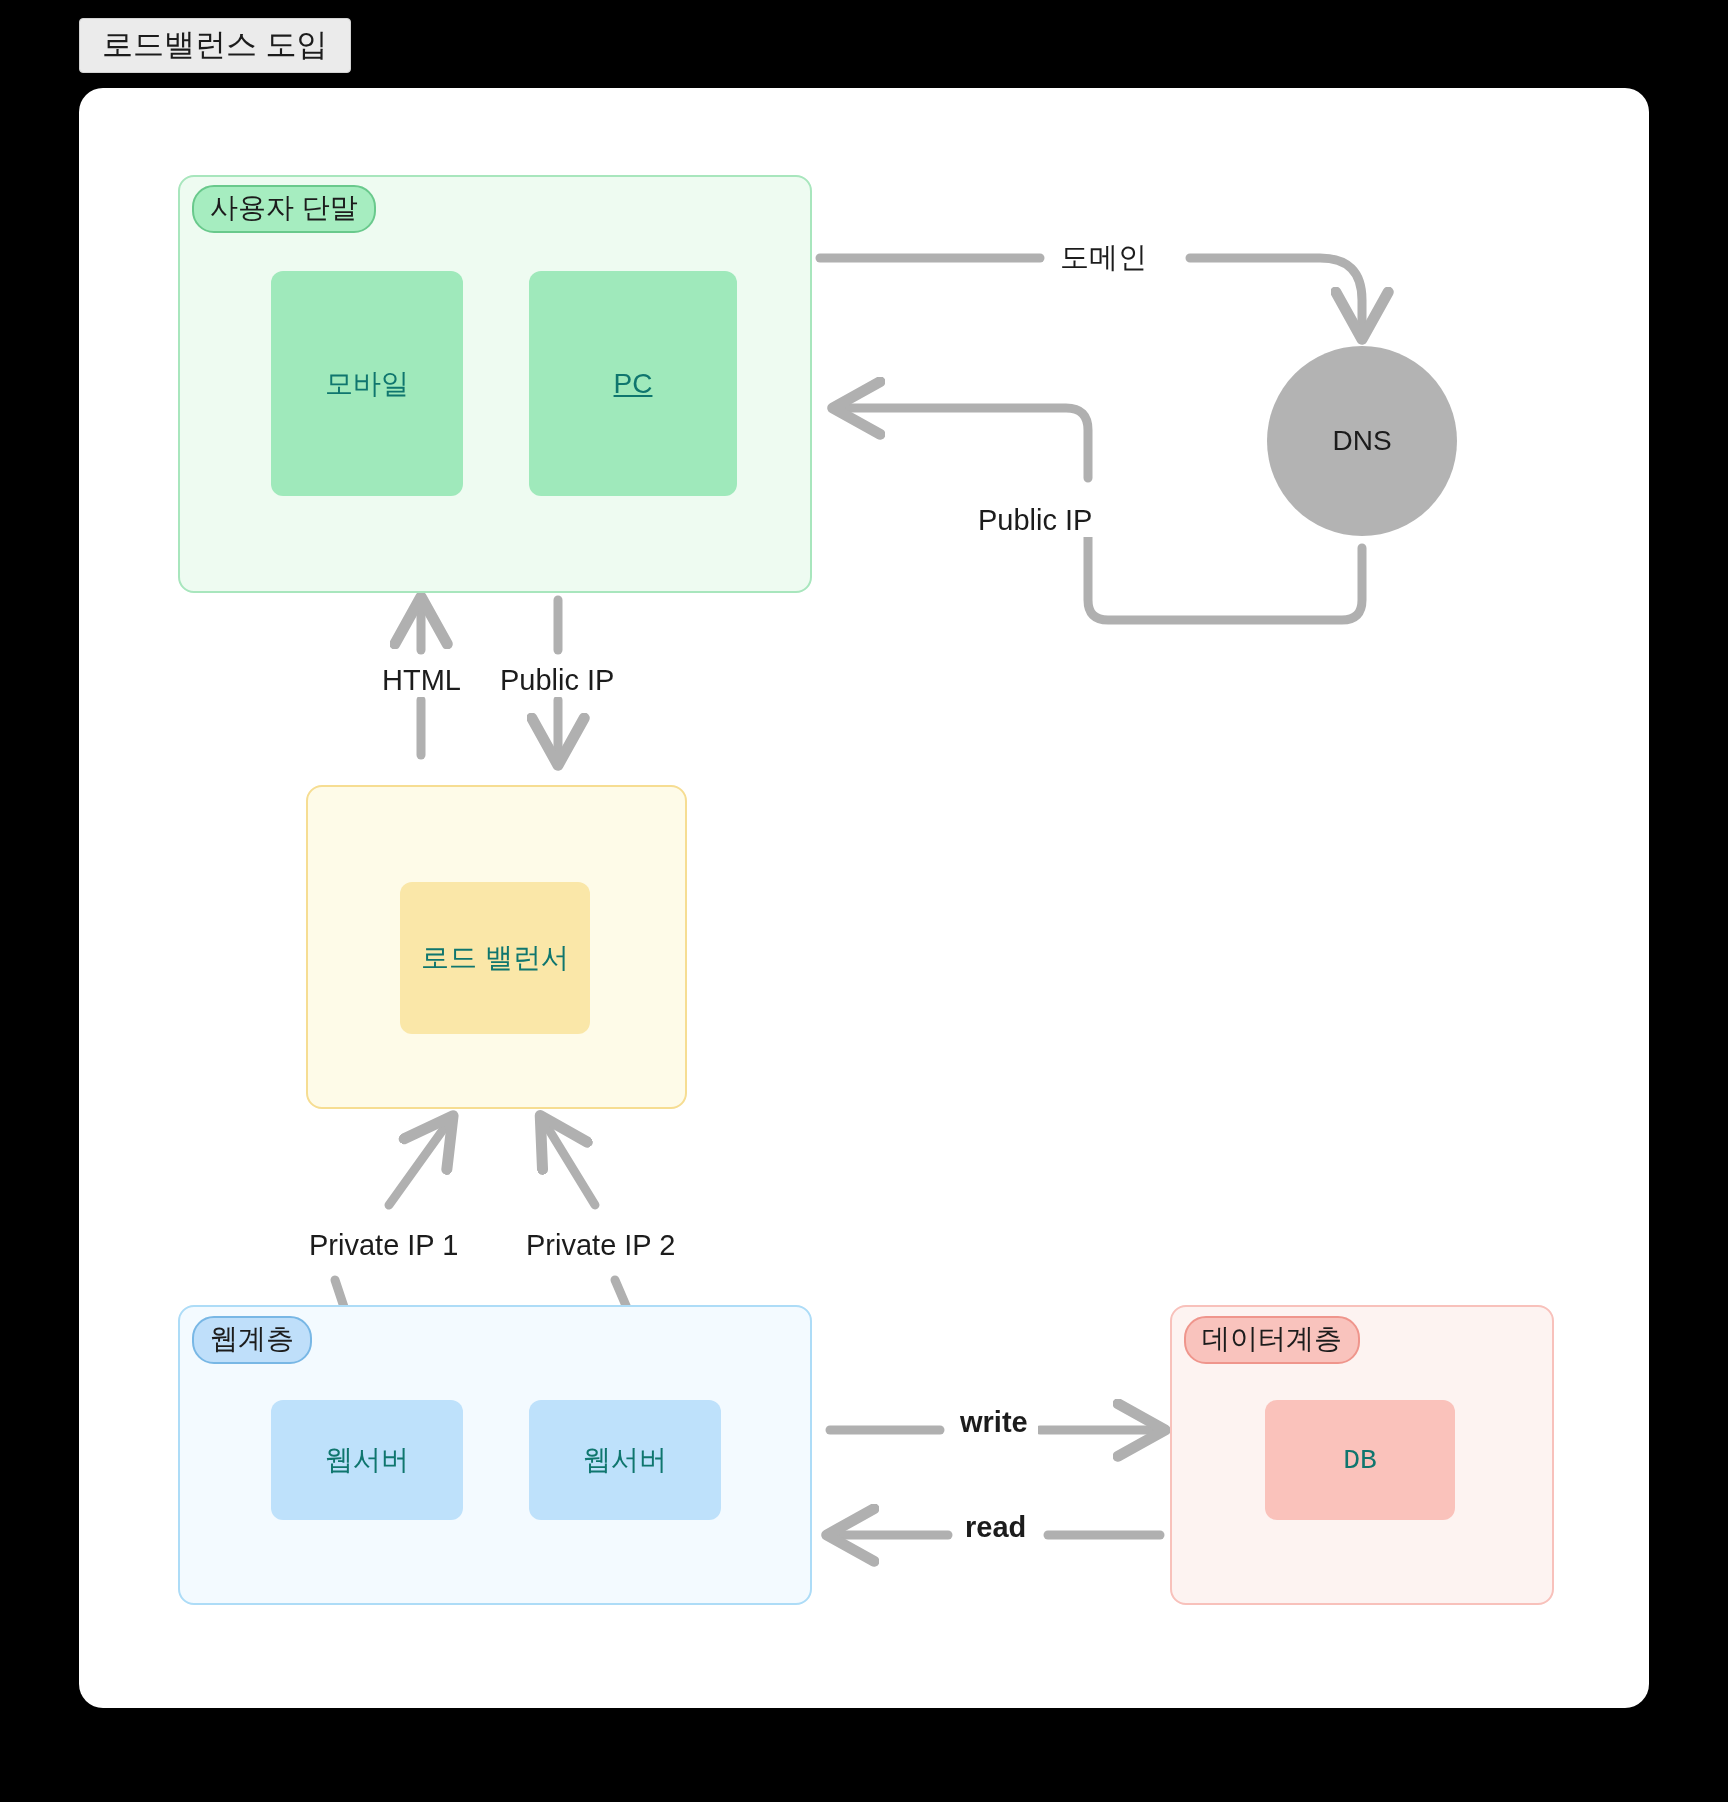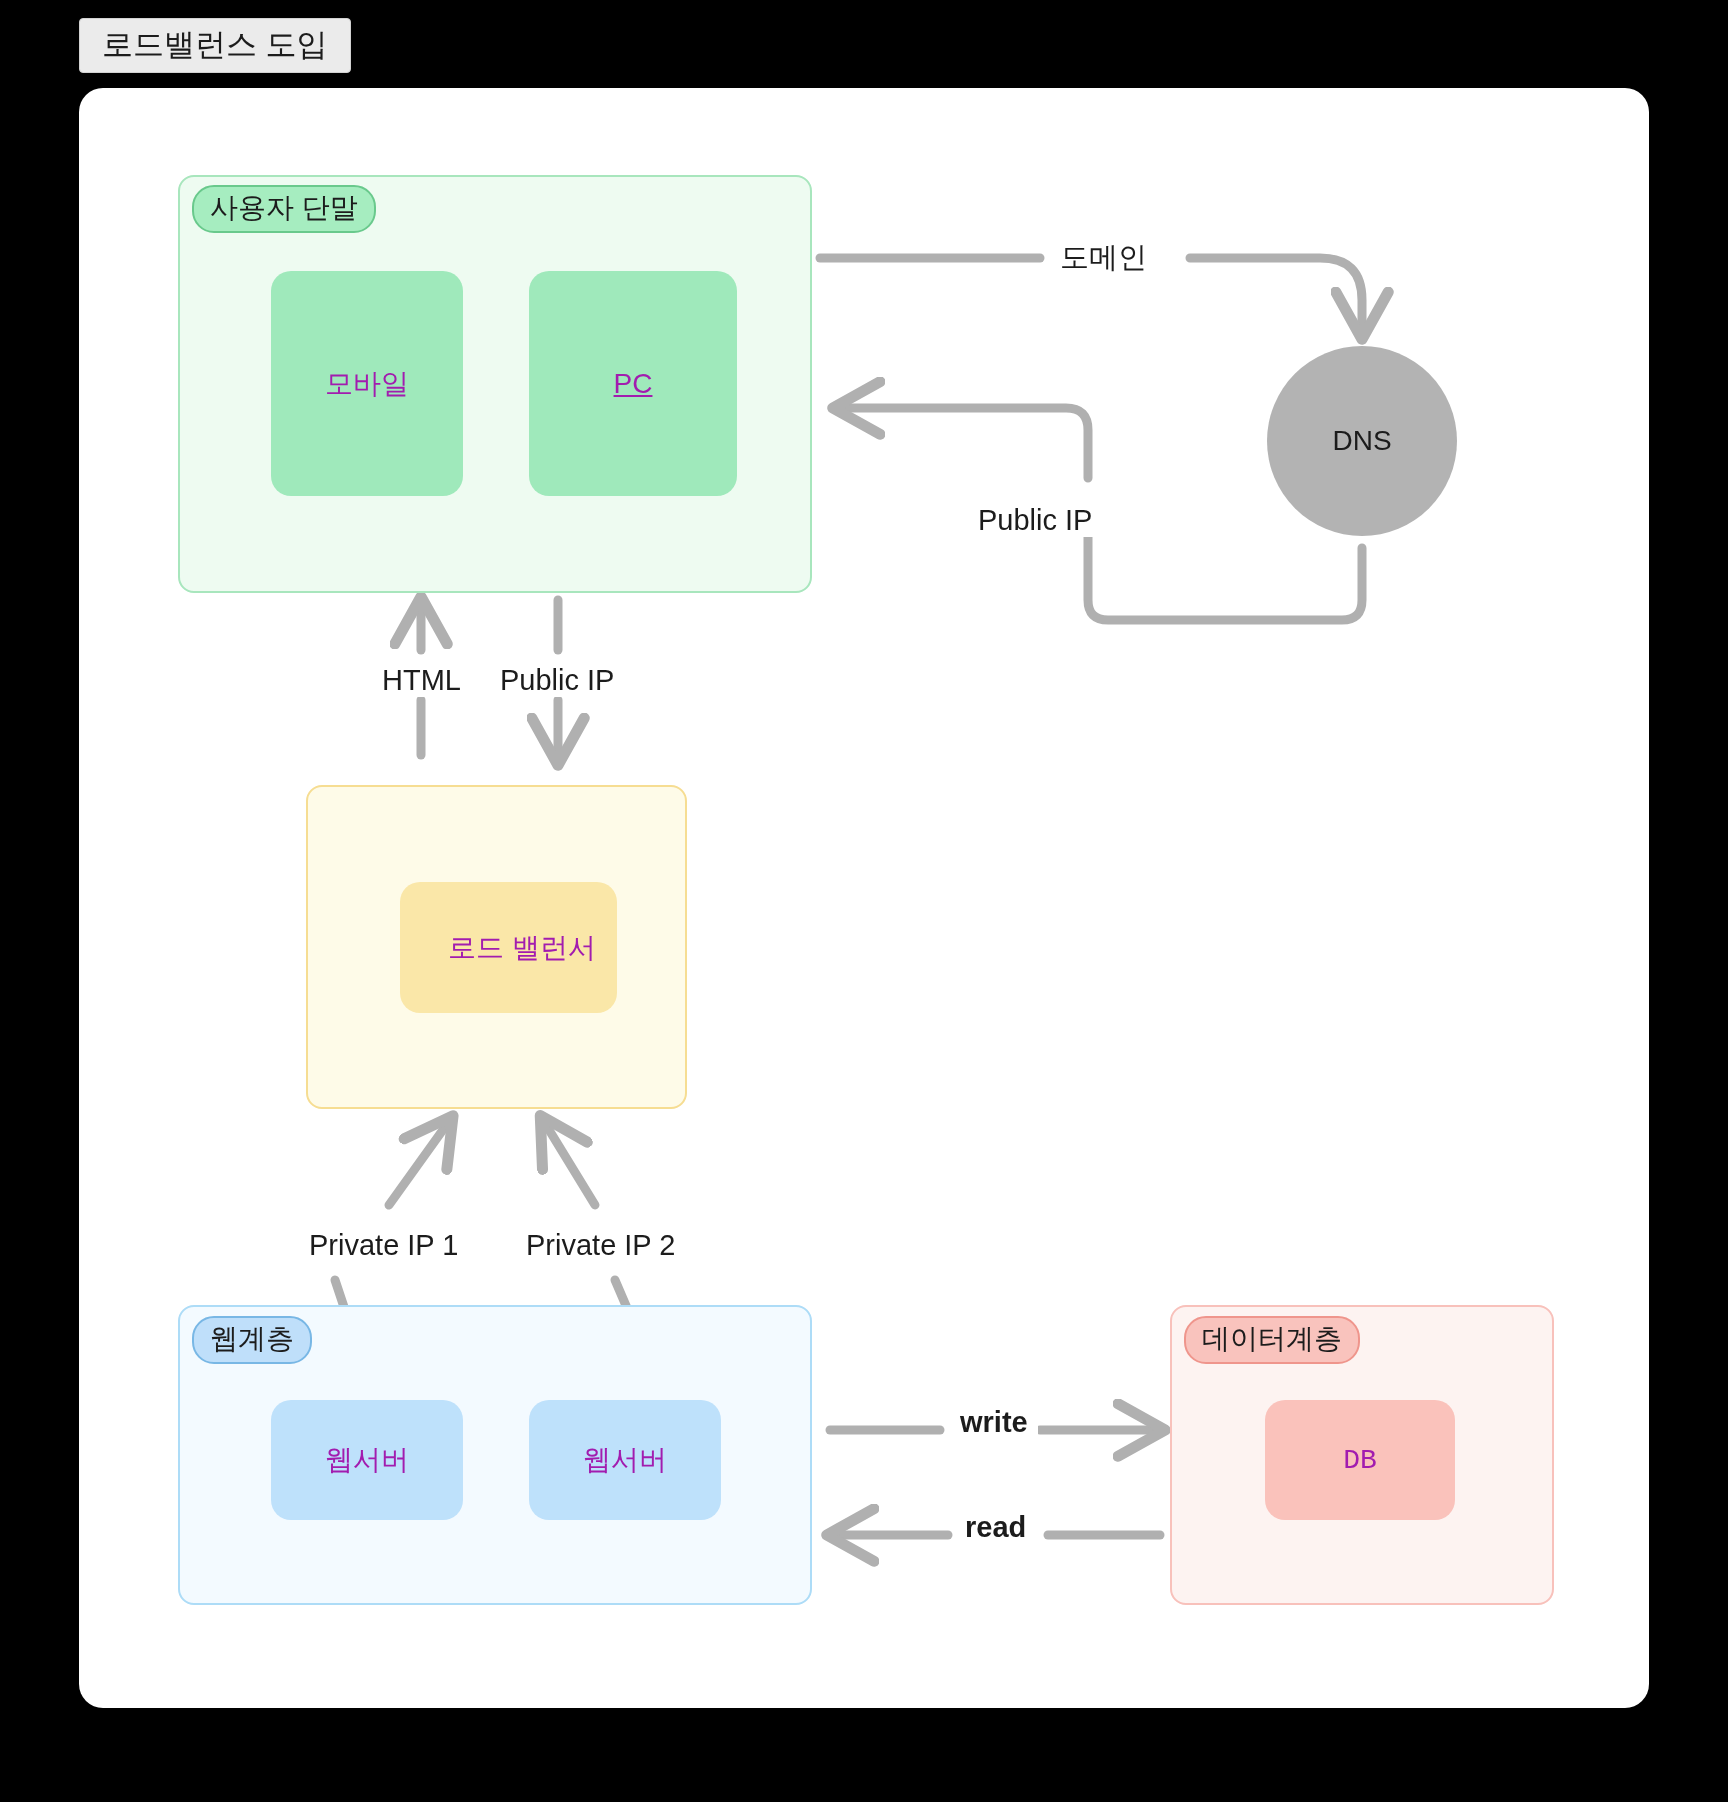--- a/index.html
+++ b/index.html
@@ -133,33 +133,33 @@
     left: 12px;
     transform: none;
   }
 
   
   .node {
     position: absolute;
     display: flex;
     align-items: center;
     justify-content: center;
-    border-radius: 20px;
+    border-radius: 12px;
     font-size: 28px;
-    color: #a21caf;
+    color: #0f766e;
     text-align: center;
   }
   .node-green { background: #9fe9bb; }
   .node-yellow { background: #fae7a8; }
   .node-blue { background: #bee1fb; }
   .node-pink { background: #fac2bb; }
 
   #node-mobile { left: 271px; top: 271px; width: 192px; height: 225px; }
   #node-pc     { left: 529px; top: 271px; width: 208px; height: 225px; text-decoration: underline; }
-  #node-lb     { left: 400px; top: 882px; width: 190px; height: 131px; padding-left: 27px; }
+  #node-lb     { left: 400px; top: 882px; width: 190px; height: 152px; }
   #node-web1   { left: 271px; top: 1400px; width: 192px; height: 120px; }
   #node-web2   { left: 529px; top: 1400px; width: 192px; height: 120px; }
   #node-db     { left: 1265px; top: 1400px; width: 190px; height: 120px; font-family: Liberation Mono, monospace; }
 
   #node-dns {
     position: absolute;
     left: 1267px;
     top: 346px;
     width: 190px;
     height: 190px;

